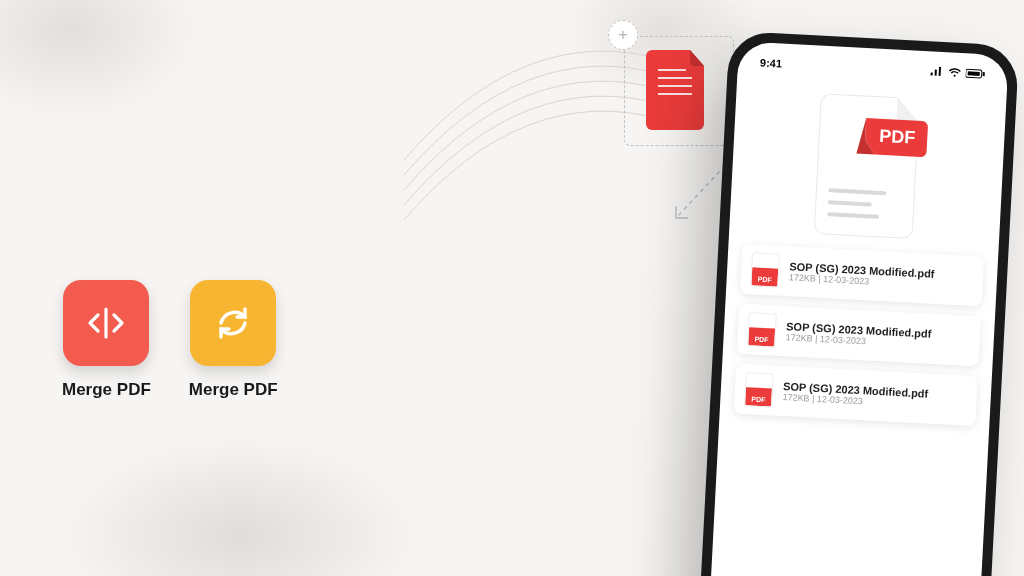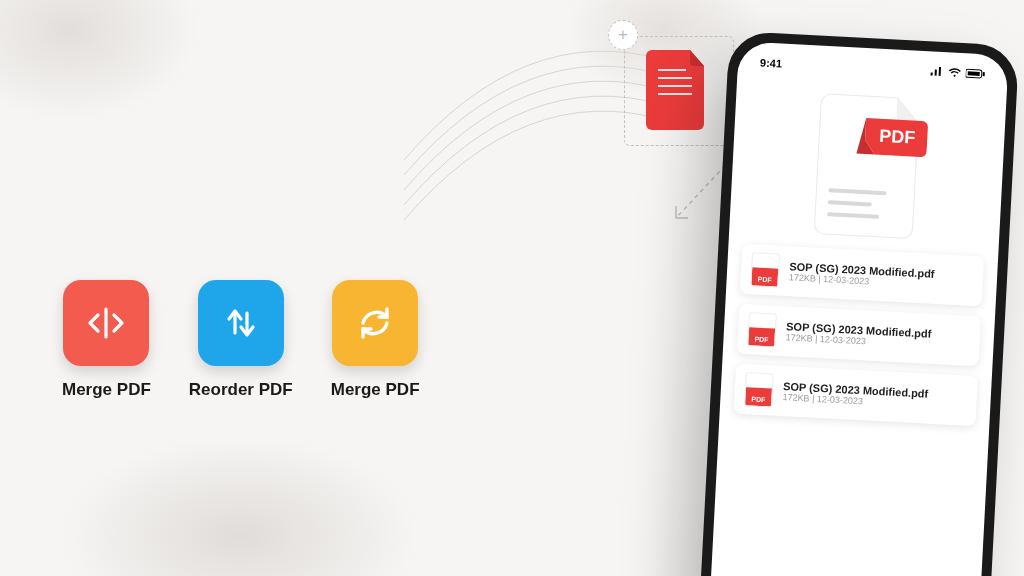--- a/index.html
+++ b/index.html
@@ -198,31 +198,20 @@
       <svg width="44" height="44" viewBox="0 0 44 44" fill="none" stroke="#fff" stroke-width="3.2" stroke-linecap="round" stroke-linejoin="round">
         <line x1="22" y1="8" x2="22" y2="36"></line>
         <polyline points="14,14 6,22 14,30"></polyline>
         <polyline points="30,14 38,22 30,30"></polyline>
       </svg>
     </div>
     <div class="feature-label">Merge PDF</div>
   </div>
 
 
-  <div class="feature">
-    <div class="feature-tile" style="background:#1fa6ea">
-      <svg width="44" height="44" viewBox="0 0 44 44" fill="none" stroke="#fff" stroke-width="3.2" stroke-linecap="round" stroke-linejoin="round">
-        <line x1="16" y1="12" x2="16" y2="32"></line>
-        <polyline points="10,18 16,10 22,18"></polyline>
-        <line x1="28" y1="12" x2="28" y2="32"></line>
-        <polyline points="22,26 28,34 34,26"></polyline>
-      </svg>
-    </div>
-    <div class="feature-label">Reorder PDF</div>
-  </div>
 
   <div class="feature">
     <div class="feature-tile" style="background:#f7b531">
       <svg width="44" height="44" viewBox="0 0 44 44" fill="none" stroke="#fff" stroke-width="3.4" stroke-linecap="round">
         <path d="M34 16 A14 14 0 0 0 10 22"></path>
         <polyline points="34,8 34,16 26,16" fill="none"></polyline>
         <path d="M10 28 A14 14 0 0 0 34 22"></path>
         <polyline points="10,36 10,28 18,28" fill="none"></polyline>
       </svg>
     </div>

